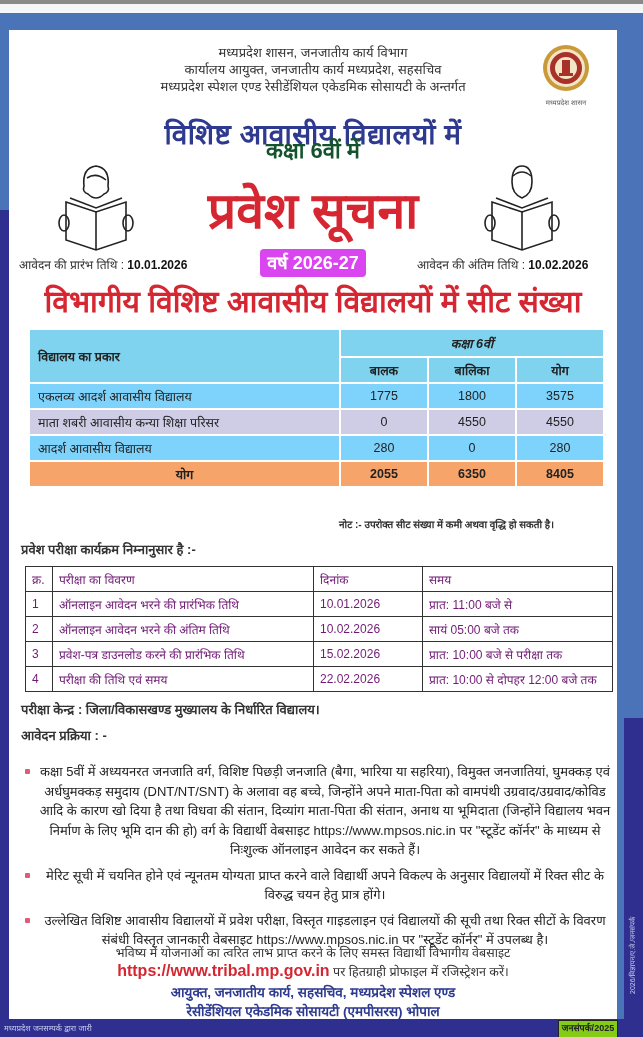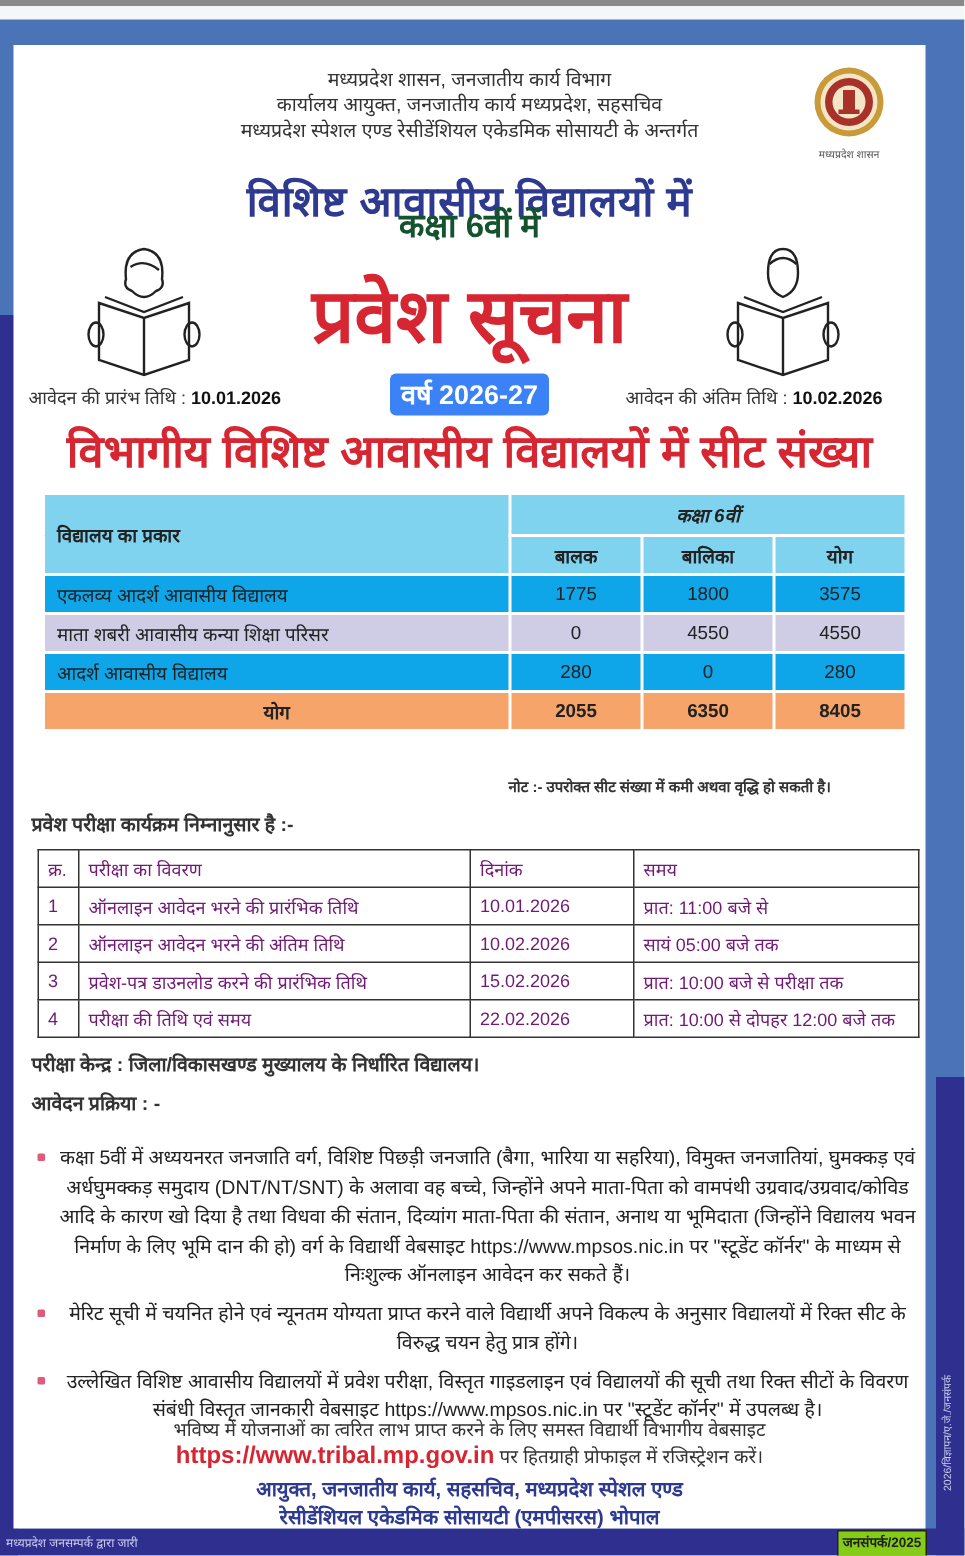--- a/index.html
+++ b/index.html
@@ -42,32 +42,32 @@
   .emblem-caption { position: absolute; left: 520px; top: 68px; width: 74px; text-align: center; font-size: 7px; color: #555; }
   .title1 { top: 84px; font-size: 28px; font-weight: bold; color: #2e3a8f; letter-spacing: 0.5px; }
   .title2 { top: 104px; font-size: 22px; font-weight: bold; color: #14532d; }
   .title3 { top: 150px; font-size: 50px; font-weight: bold; color: #d62631; line-height: 62px; }
   .reader { position: absolute; width: 80px; height: 92px; }
   .date-l { position: absolute; left: 10px; top: 226px; font-size: 12px; color: #333; }
   .date-r { position: absolute; left: 408px; top: 226px; font-size: 12px; color: #333; }
   .date-l b, .date-r b { color: #111; }
   .year-badge {
     position: absolute; left: 251px; top: 219px; width: 106px; height: 28px;
-    background: #3b82f6; color: #fff; border-radius: 4px; font-weight: bold;
+    background: #d946ef; color: #fff; border-radius: 4px; font-weight: bold;
     font-size: 18px; line-height: 28px; text-align: center;
   }
   .seat-title { top: 252px; font-size: 30px; font-weight: bold; color: #d62631; line-height: 40px; }
   table.seats {
     position: absolute; left: 19px; top: 298px; width: 577px; border-collapse: collapse;
     font-size: 12.5px;
   }
   table.seats td, table.seats th { padding: 0 8px; height: 24px; border: 2px solid #fff; }
   table.seats .h { background: #7fd3ee; font-weight: bold; color: #222; }
   table.seats .h1 { height: 26px; font-style: italic; }
-  table.seats .row-a { background: #0ea5e9; }
+  table.seats .row-a { background: #7dd3fc; }
   table.seats .row-b { background: #cfcde6; }
   table.seats .tot { background: #f6a46a; font-weight: bold; }
   table.seats .num { text-align: center; width: 70px; }
   .note { position: absolute; left: 330px; top: 487px; font-size: 10px; font-weight: bold; color: #333; }
   .sched-title { position: absolute; left: 12px; top: 510px; font-size: 13px; font-weight: bold; color: #333; }
   table.sched {
     position: absolute; left: 16px; top: 536px; width: 588px; border-collapse: collapse; font-size: 12px;
   }
   table.sched td { border: 1px solid #333; height: 24px; padding: 0 6px; color: #701a75; }
   .centre { position: absolute; left: 12px; top: 670px; font-size: 13px; font-weight: bold; color: #333; }

